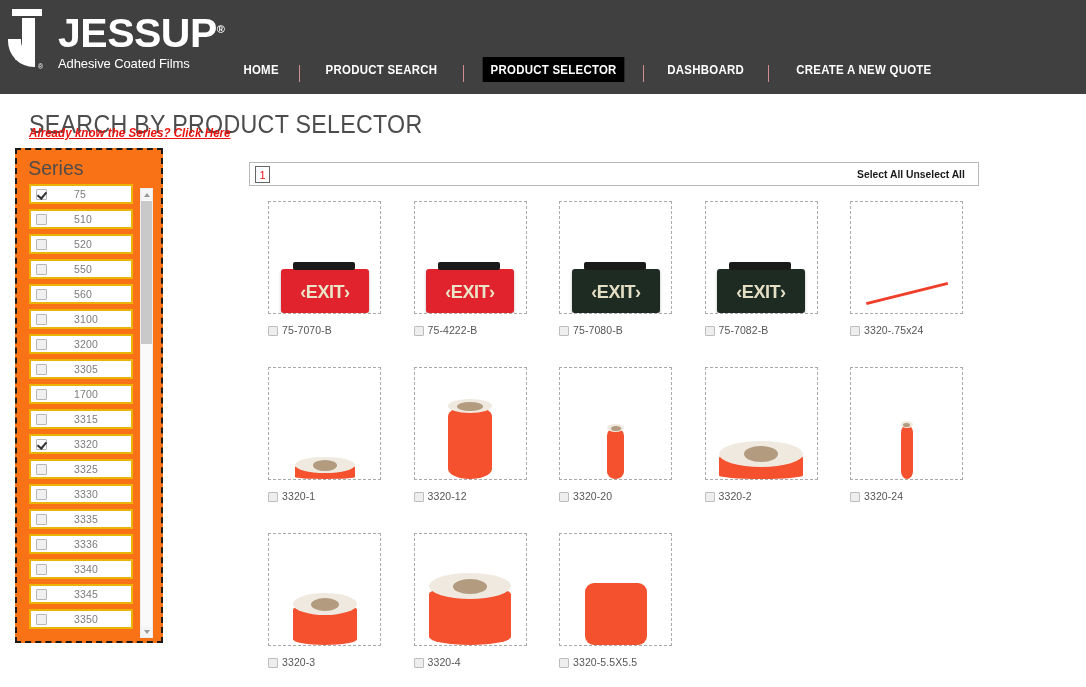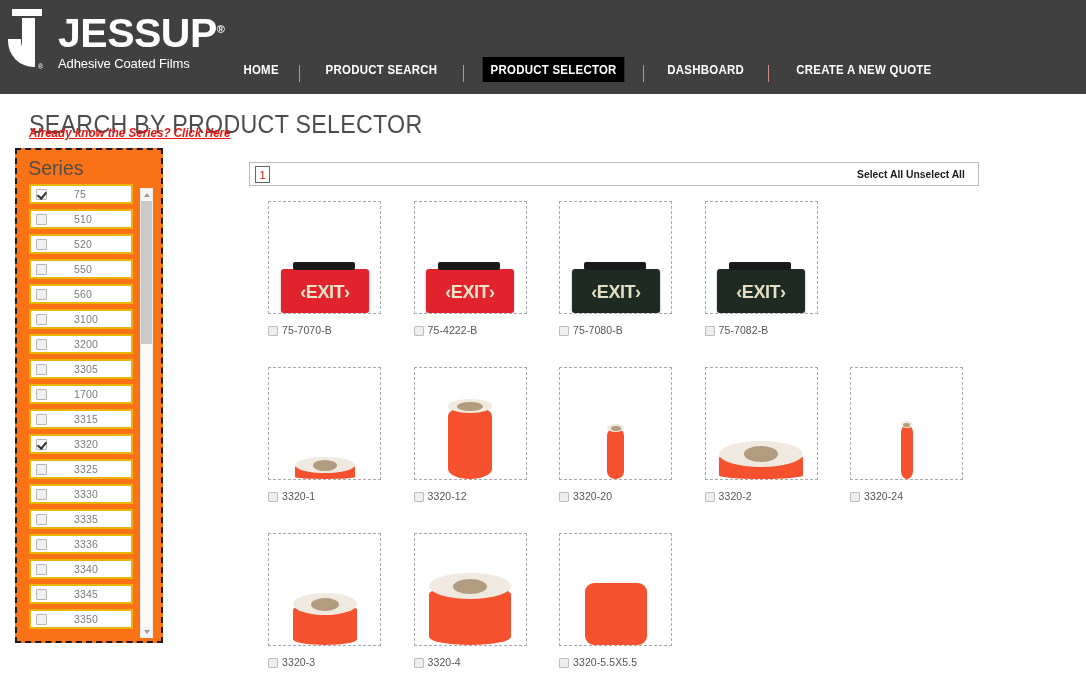--- a/index.html
+++ b/index.html
@@ -471,20 +471,29 @@
         <div class="pthumb">
           <div class="exit-sign dark">
             <span class="exit-txt">‹EXIT›</span>
           </div>
         </div>
         <div class="plabel">
           <span class="pcb"></span>
           <span class="ptext">75-7082-B</span>
         </div>
       </div>
+      <div class="pcard">
+        <div class="pthumb">
+          <div class="diag-line"></div>
+        </div>
+        <div class="plabel">
+          <span class="pcb"></span>
+          <span class="ptext">3320-.75x24</span>
+        </div>
+      </div>
     </div>
     <div class="prow" style="margin-bottom: 31px;">
       <div class="pcard">
         <div class="pthumb">
           <div class="roll" style="width: 60px; height: 22px;">
             <div class="body" style="top: 8px; height: 14px;"></div>
             <div class="top" style="top: 0px; height: 16px;"></div>
             <div class="hole" style="width: 24px; height: 11px; left: 18px; top: 2.5px;"></div>
           </div>
         </div>

